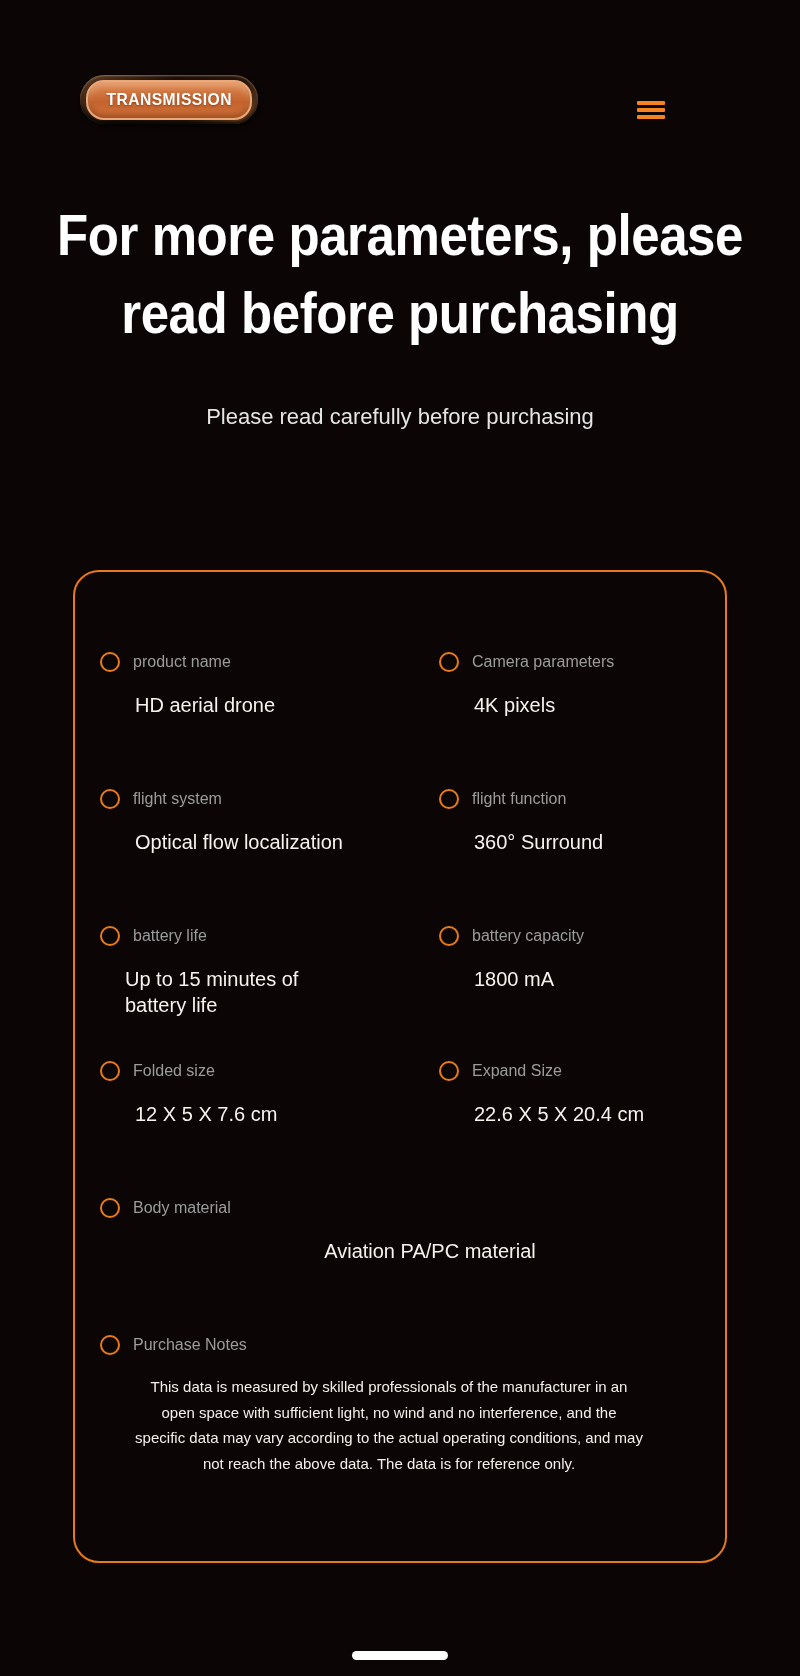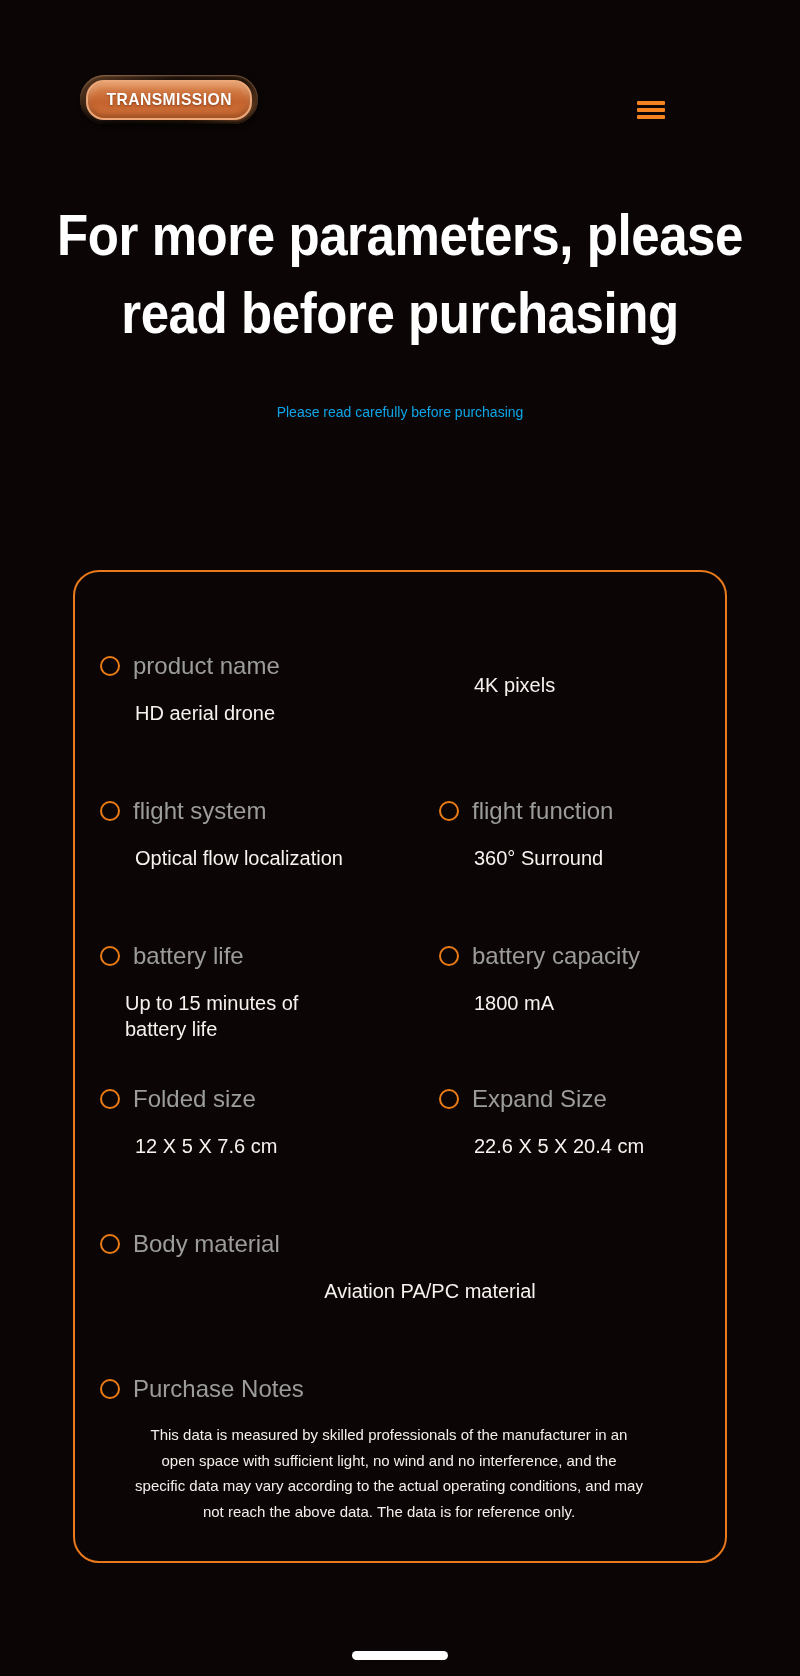--- a/index.html
+++ b/index.html
@@ -37,33 +37,33 @@
   .menu span{height:4px;background:#f5831f;border-radius:1px;}
   
   .heading{
     position:absolute;top:196px;left:0;width:100%;
     text-align:center;color:#ffffff;font-weight:bold;
     font-size:58px;line-height:78px;letter-spacing:-.5px;
   }
   .heading .hline{display:block;transform:scaleX(.88);white-space:nowrap;}
   .subtitle{
     position:absolute;top:404px;left:0;width:100%;
-    text-align:center;color:#0ea5e9;font-size:14px;
+    text-align:center;color:#e5e5e5;font-size:22px;
   }
   
   .spec-box{
     position:absolute;left:73px;top:570px;
     width:654px;height:993px;box-sizing:border-box;
     border:2px solid #e8791c;border-radius:26px;
     padding:80px 0 0 25px;
   }
   .row{display:grid;grid-template-columns:339px 1fr;margin-bottom:71px;}
   .row.row-tight{margin-bottom:43px;}
   .row.single{grid-template-columns:1fr;text-align:center;}
-  .cell-head{display:flex;align-items:center;gap:13px;color:#9c9c9c;font-size:24px;}
+  .cell-head{display:flex;align-items:center;gap:13px;color:#9c9c9c;font-size:16px;}
   .bullet{
     width:20px;height:20px;flex:none;box-sizing:border-box;
     border:2.5px solid #ea7b17;border-radius:50%;
   }
   .cell-value{
     margin:20px 0 0 35px;color:#f6f2ee;font-size:20px;line-height:26px;
   }
   .w-narrow{max-width:225px;margin-left:25px;}
   .notes{
     margin:19px 0 0 35px;color:#f3efeb;font-size:15px;line-height:25.5px;width:508px;
@@ -102,20 +102,24 @@
 
     <div class="row">
       <div class="cell">
         <div class="cell-head">
           <span class="bullet"></span>
           <span>product name</span>
         </div>
         <div class="cell-value">HD aerial drone</div>
       </div>
       <div class="cell">
+        <div class="cell-head">
+          <span class="bullet"></span>
+          <span>Camera parameters</span>
+        </div>
         <div class="cell-value">4K pixels</div>
       </div>
     </div>
 
     <div class="row">
       <div class="cell">
         <div class="cell-head">
           <span class="bullet"></span>
           <span>flight system</span>
         </div>

